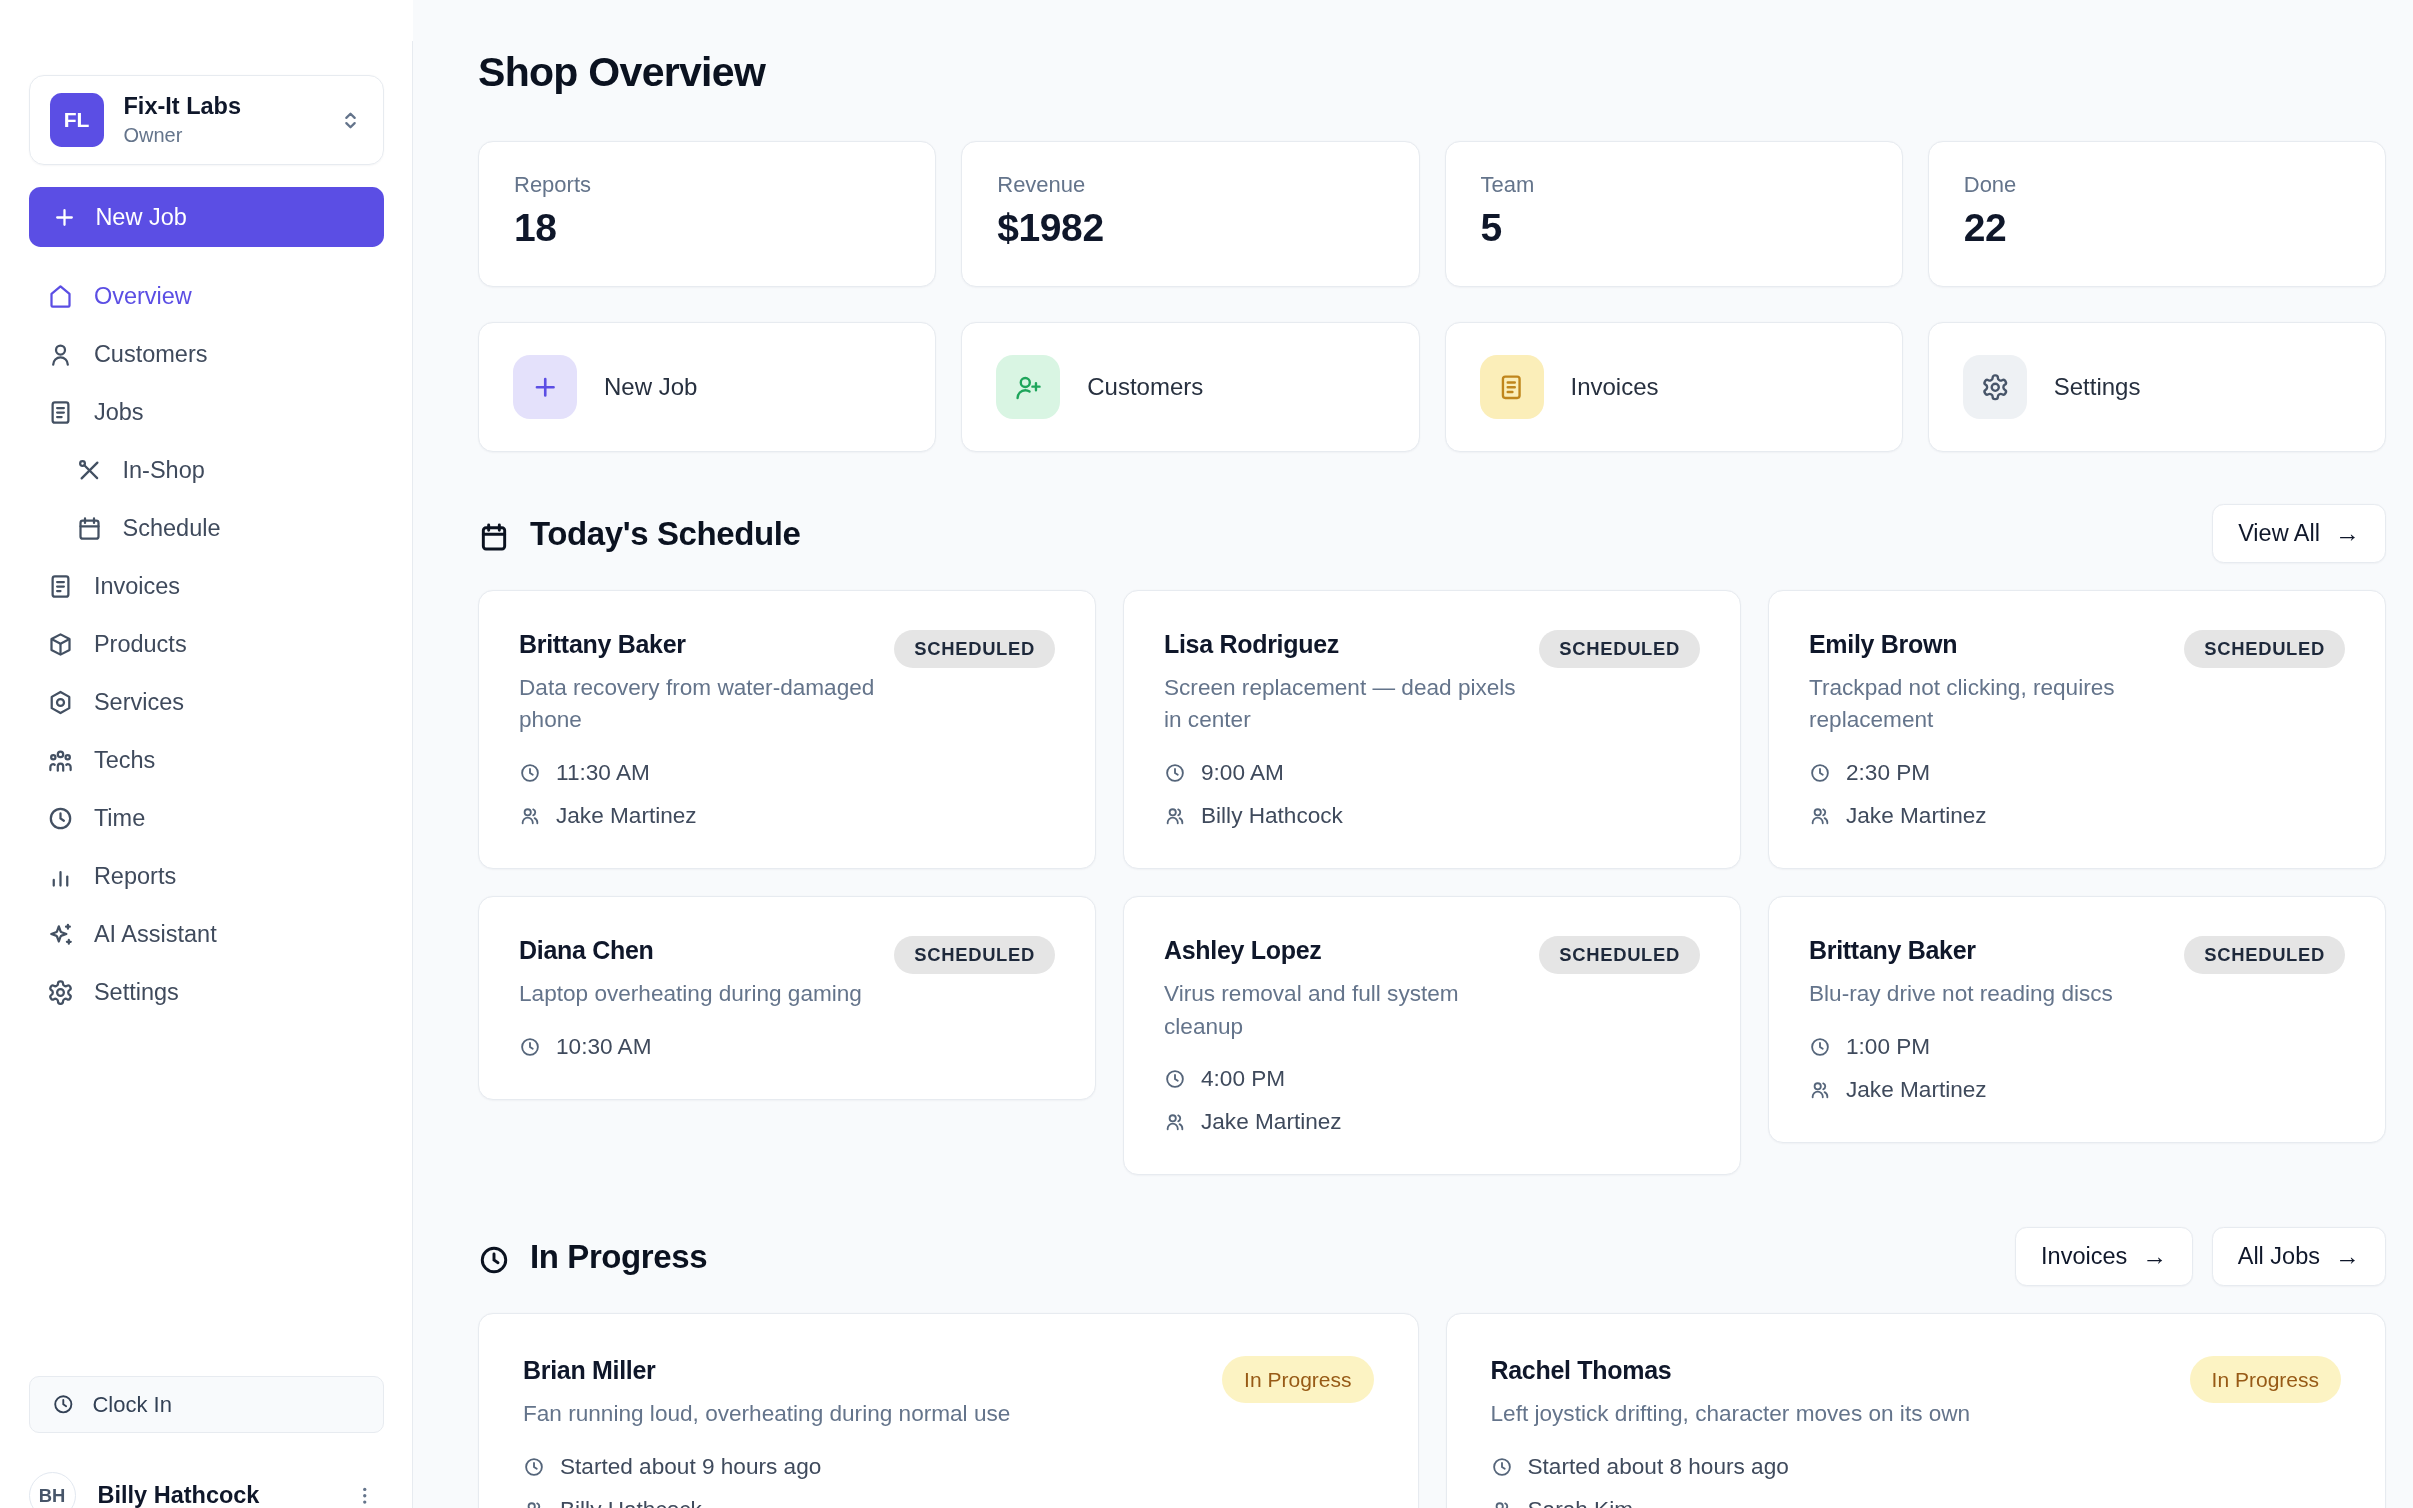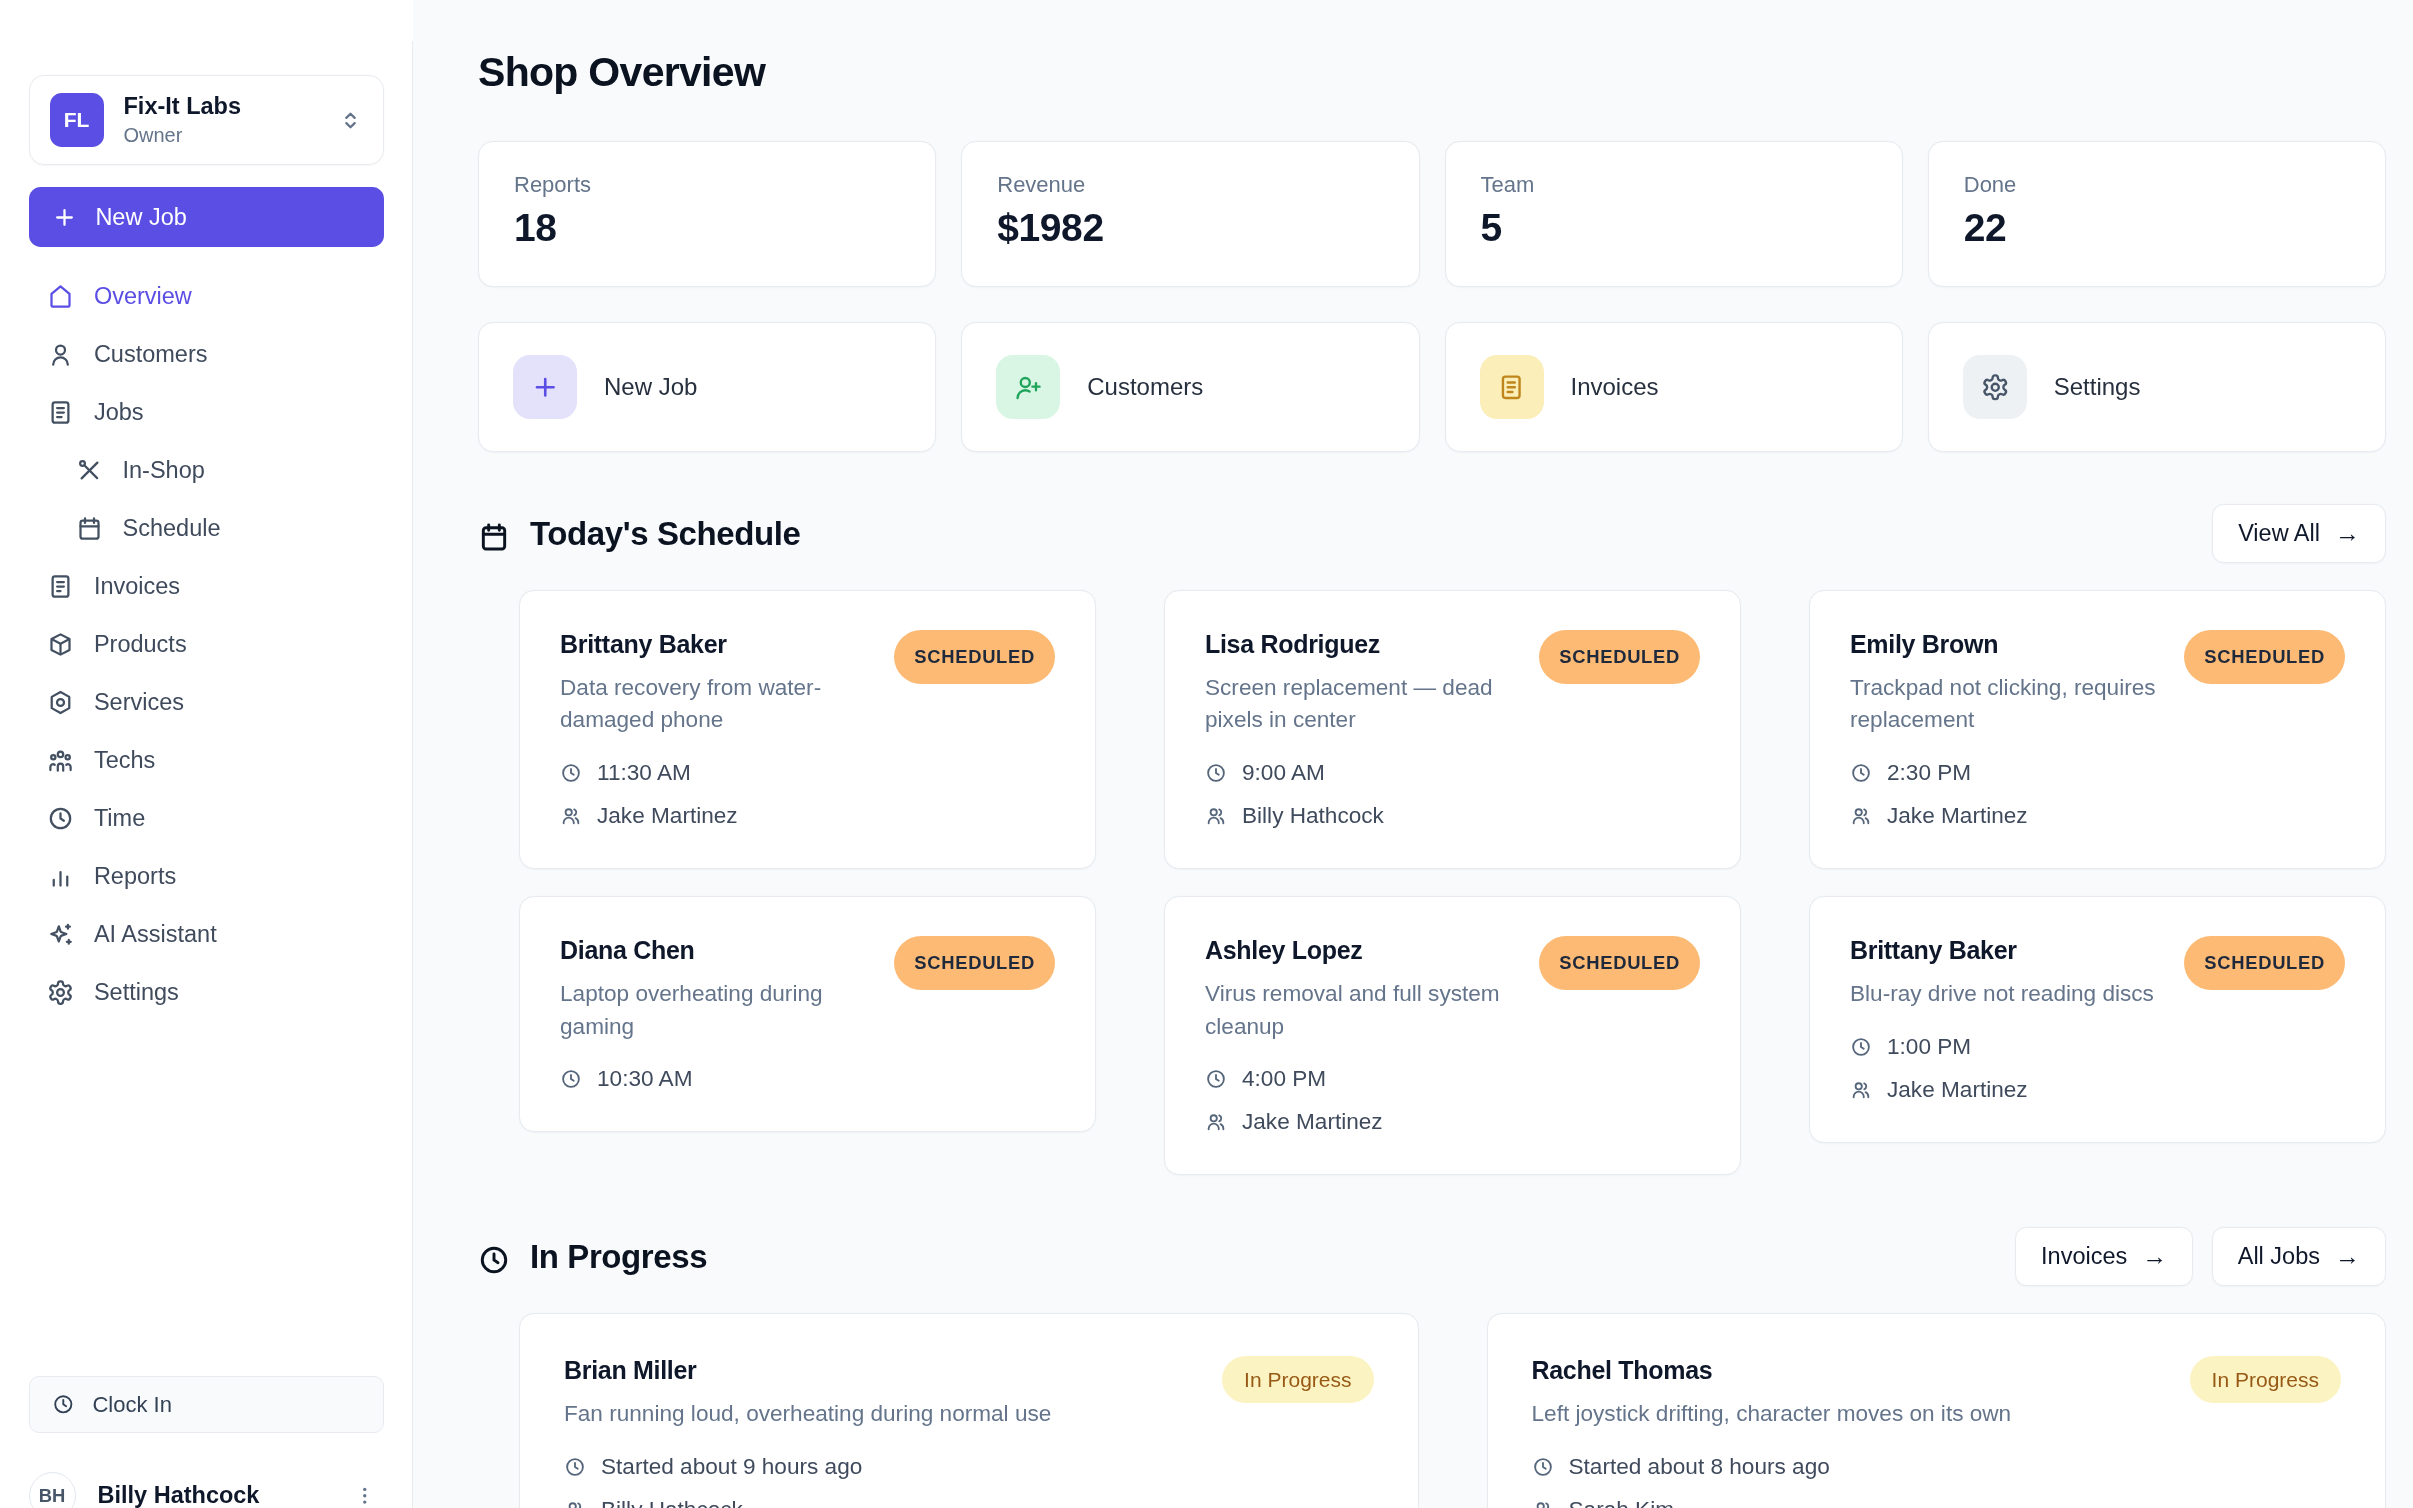--- a/index.html
+++ b/index.html
@@ -123,32 +123,31 @@
   .btn .arrow { font-size: 25px; }
 
   .sched-grid { margin-top: 27px; display: grid; grid-template-columns: repeat(3, 1fr); gap: 27px; align-items: start; }
   .prog-grid  { margin-top: 27px; display: grid; grid-template-columns: repeat(2, 1fr); gap: 27px; align-items: start; }
 
   .job-card {
     background: #fff; border: 0.8px solid #e7ebf0; border-radius: 15px;
     padding: 39px 40px; box-shadow: 0 0.8px 1.7px rgba(16,24,40,.04);
     display: flex; align-items: flex-start; justify-content: space-between; gap: 17px;
     cursor: pointer;
-    margin-left: 41px;
   }
   .job-left { min-width: 0; }
   .job-name { font-size: 25px; font-weight: 700; color: #0f172a; letter-spacing: -0.3px; }
   .job-desc { margin-top: 13.4px; font-size: 22.6px; color: #64748b; line-height: 1.42; }
   .sched-grid .job-desc { max-width: 369px; }
   .job-meta { margin-top: 23.5px; display: flex; align-items: center; gap: 15px; font-size: 22.6px; color: #3f4a5c; }
   .job-meta + .job-meta { margin-top: 17px; }
   .job-meta .micon { color: #55657a; flex-shrink: 0; }
   .badge-sched {
-    background: #fdba74; color: #1e293b; border-radius: 837px;
-    padding: 16px 20px; font-size: 18.4px; font-weight: 600; letter-spacing: 0.7px;
+    background: #e5e5e5; color: #1e293b; border-radius: 837px;
+    padding: 8px 20px; font-size: 18.4px; font-weight: 600; letter-spacing: 0.7px;
     flex-shrink: 0; white-space: nowrap;
   }
   .badge-prog {
     background: #fcf3c3; color: #975a16; border-radius: 837px;
     padding: 11.7px 22px; font-size: 21px; font-weight: 500;
     flex-shrink: 0; white-space: nowrap;
   }
   .prog-grid .job-card { padding: 42px 44px; }
 </style>
 </head>

